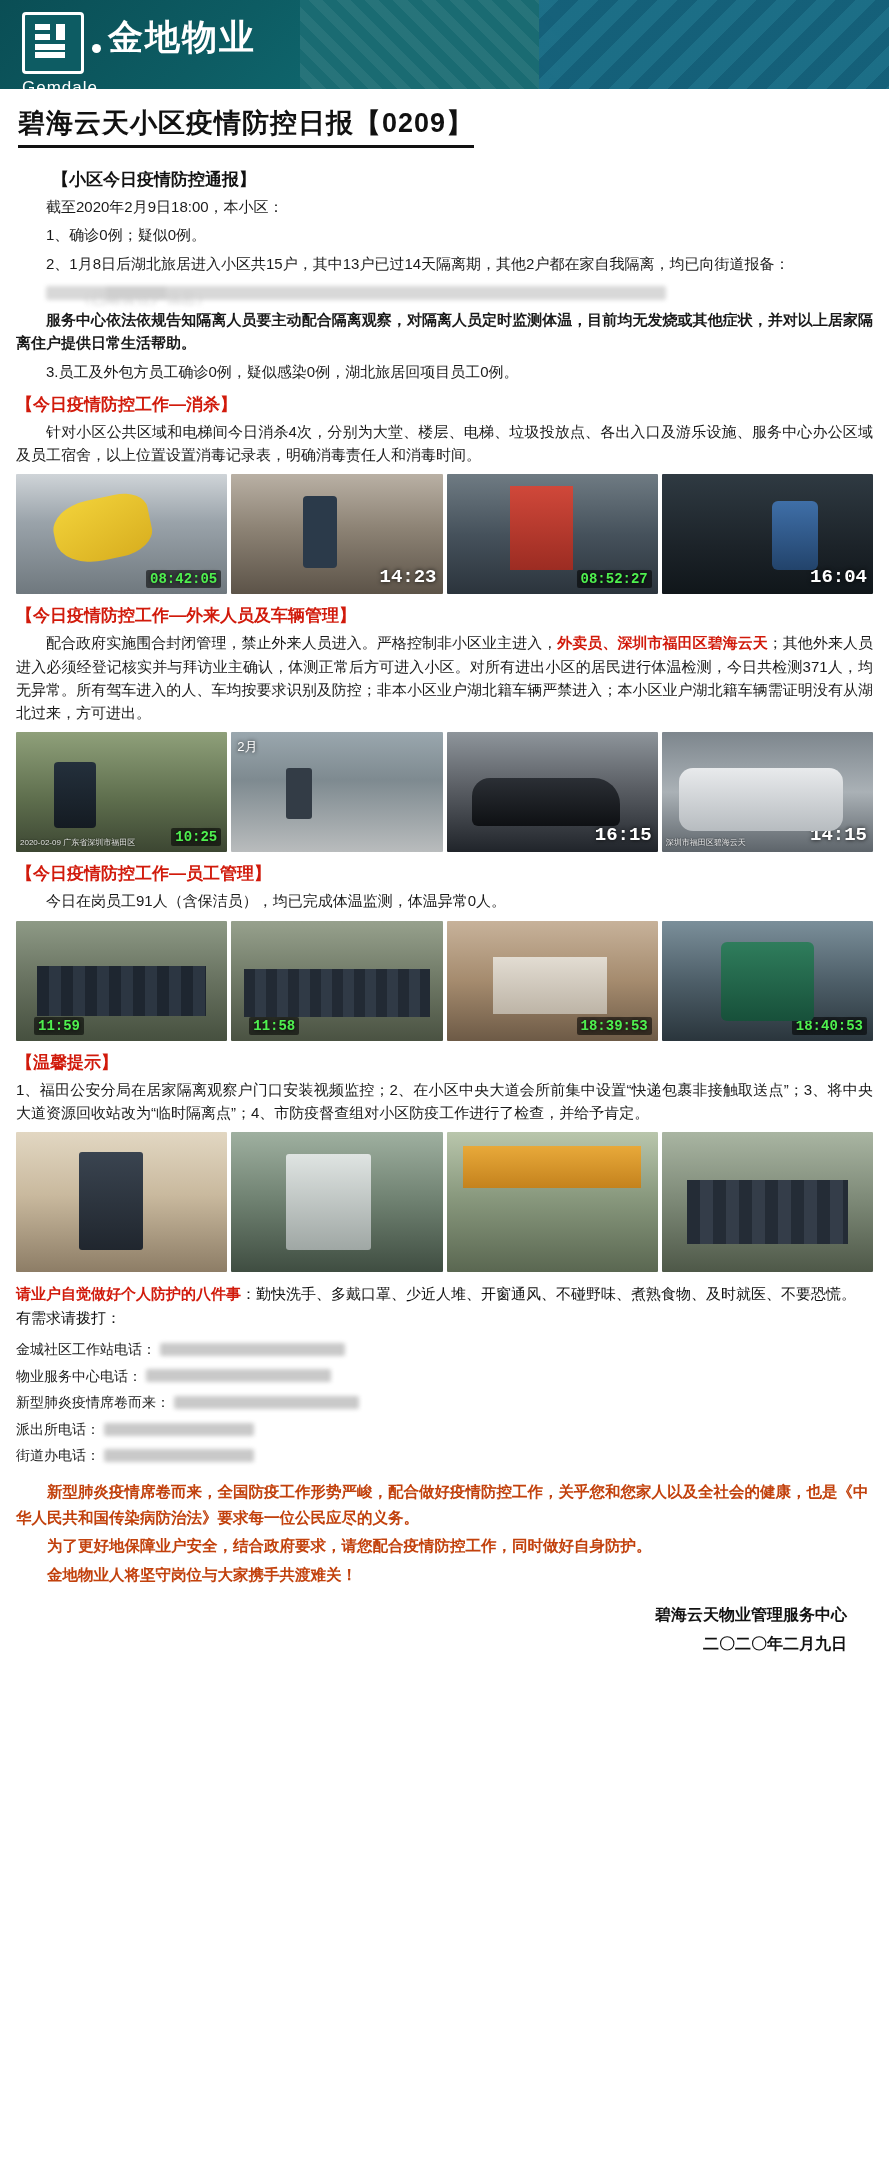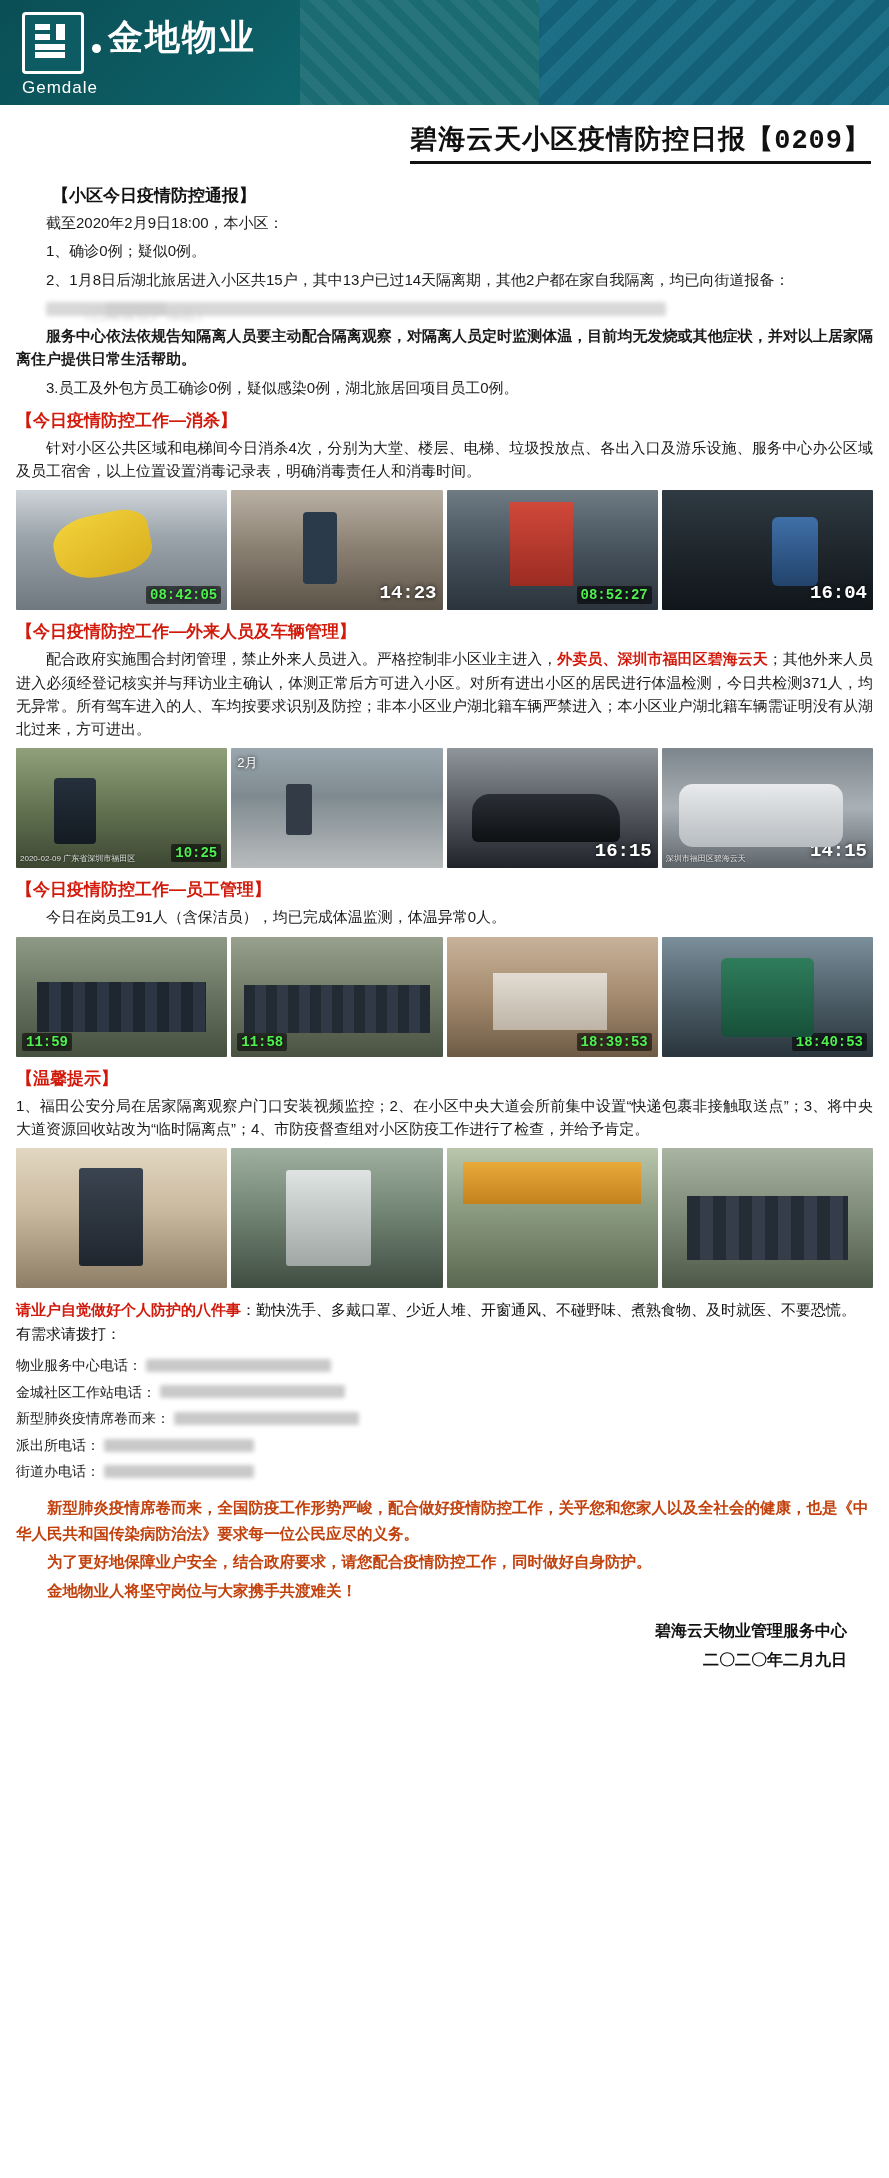--- a/index.html
+++ b/index.html
@@ -13,21 +13,21 @@
   .page {
     width: 889px;
     margin: 0 auto;
     background: #fff;
     position: relative;
   }
 
   
   .header {
     position: relative;
-    height: 105px;
+    height: 89px;
     background: #0d5c63;
     overflow: hidden;
   }
   .header-bg-left {
     position:absolute; left:0; top:0; width:330px; height:105px;
     background: linear-gradient(135deg,#0a4e55 0%, #0d5c63 60%, #0f676e 100%);
   }
   .header-bg-mid {
     position:absolute; left:300px; top:0; width:260px; height:105px;
     background:
@@ -66,22 +66,21 @@
     font-family:"Liberation Sans","DejaVu Sans",sans-serif;
   }
   .brand-en {
     position:absolute; left:22px; top:78px;
     color:#fff; font-size:17px; letter-spacing:1px;text-align:center;
   }
 
   
   .title-wrap {
     padding: 16px 18px 6px 18px;
-    text-align:right;
-    font-family:Liberation Mono, monospace;
+    text-align:left;
   }
   .doc-title {
     font-size:27px; font-weight:bold; color:#111; letter-spacing:1px;
     display:inline-block;
     border-bottom:3px solid #111;
     padding-bottom:4px;
   }
 
   .content { padding: 4px 16px 14px 16px; }
 
@@ -121,21 +120,21 @@
     position:absolute; right:6px; bottom:6px;
     color:#fff; font-family:"Liberation Mono","DejaVu Sans Mono",monospace;
     font-size:15px; font-weight:bold;
     text-shadow:0 0 4px rgba(0,0,0,0.9);
   }
   .photo .ts.big { font-size:19px; }
   .photo .ts.green {
     color:#4ff04f; background:rgba(0,0,0,0.55); padding:1px 4px; border-radius:2px;
     font-size:14px;
   }
-  .photo .ts.left { left:6px; right:auto; }
+  .photo .ts.left { left:18px; right:auto; }
   .photo .watermark {
     position:absolute; left:4px; bottom:4px; right:4px;
     color:#fff; font-size:8px; opacity:0.85;
     text-shadow:0 0 2px #000;
   }
   .photo .lbl {
     position:absolute; left:6px; top:6px; color:#fff; font-size:13px;
     text-shadow:0 0 4px #000;
   }
 
@@ -314,25 +313,25 @@
       <div class="photo tall im-install"></div>
       <div class="photo tall im-booth"></div>
       <div class="photo tall im-tent"></div>
       <div class="photo tall im-inspect"></div>
     </div>
 
     <p class="notice-line"><span class="red-bold">请业户自觉做好个人防护的八件事</span><span>：勤快洗手、多戴口罩、少近人堆、开窗通风、不碰野味、煮熟食物、及时就医、不要恐慌。有需求请拨打：</span></p>
 
     <div class="contact-list">
       <div class="contact-row">
+        <span>金城社区工作站电话：</span>
+        <span class="num"></span>
+      </div>
+      <div class="contact-row">
         <span>物业服务中心电话：</span>
-        <span class="num"></span>
-      </div>
-      <div class="contact-row">
-        <span>金城社区工作站电话：</span>
         <span class="num"></span>
       </div>
       <div class="contact-row">
         <span>新型肺炎疫情席卷而来：</span>
         <span class="num"></span>
       </div>
       <div class="contact-row">
         <span>派出所电话：</span>
         <span class="num short"></span>
       </div>

